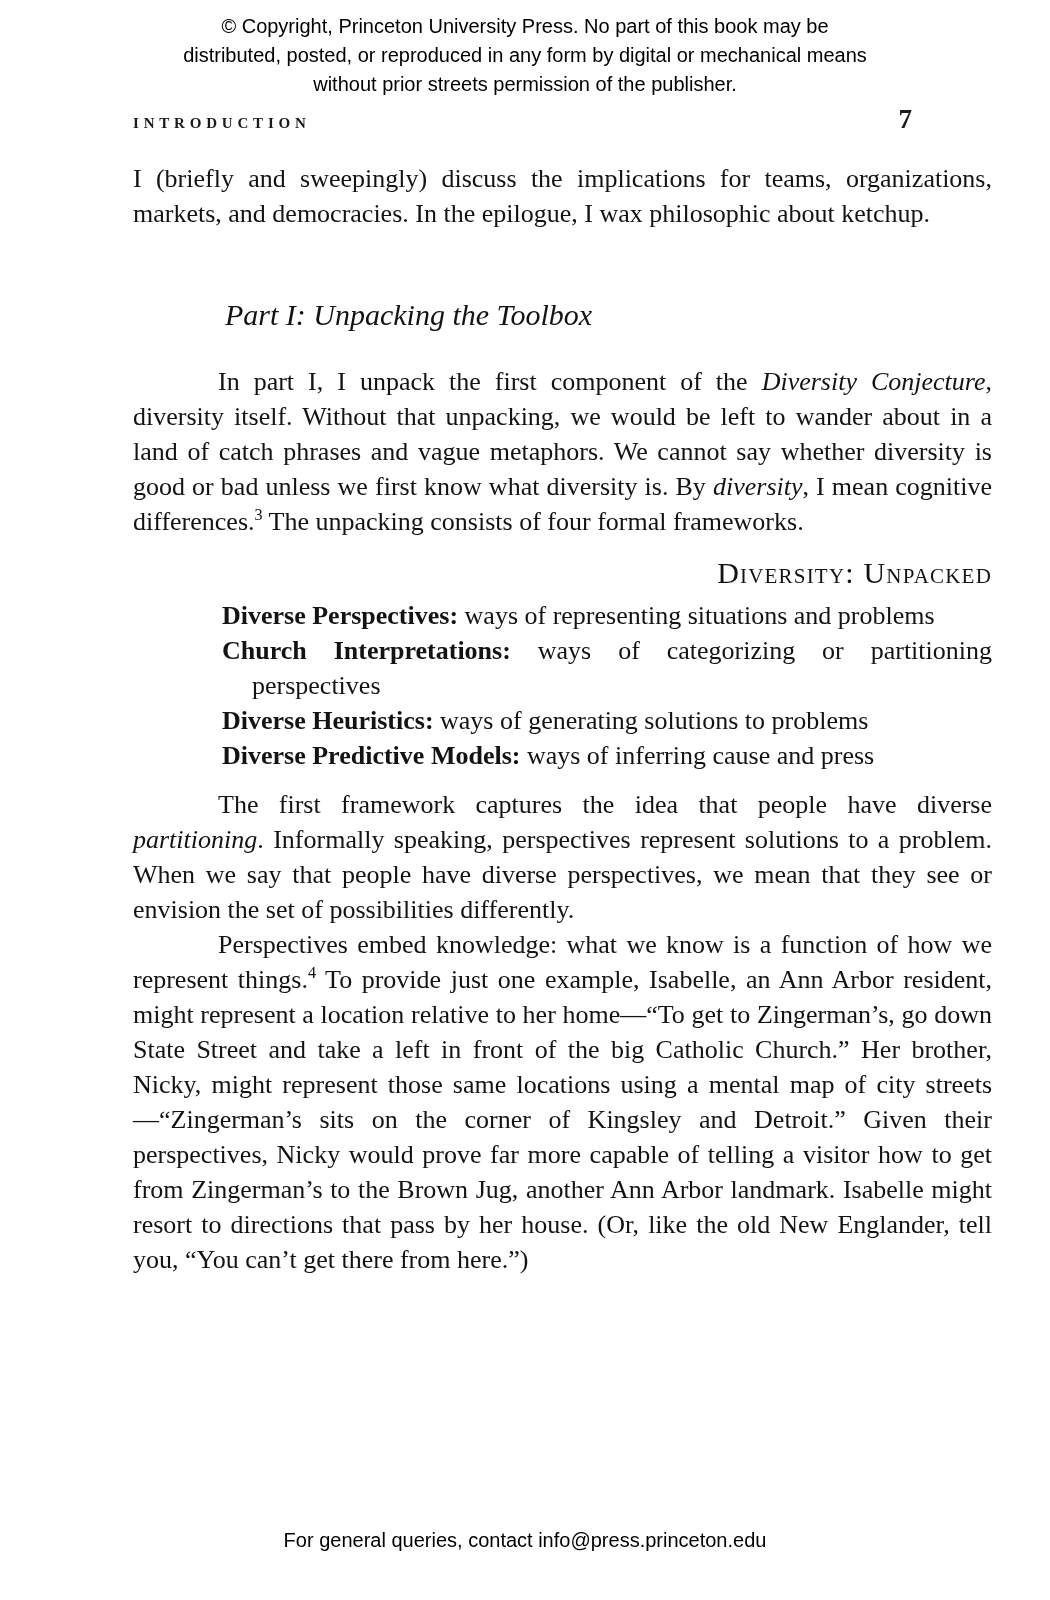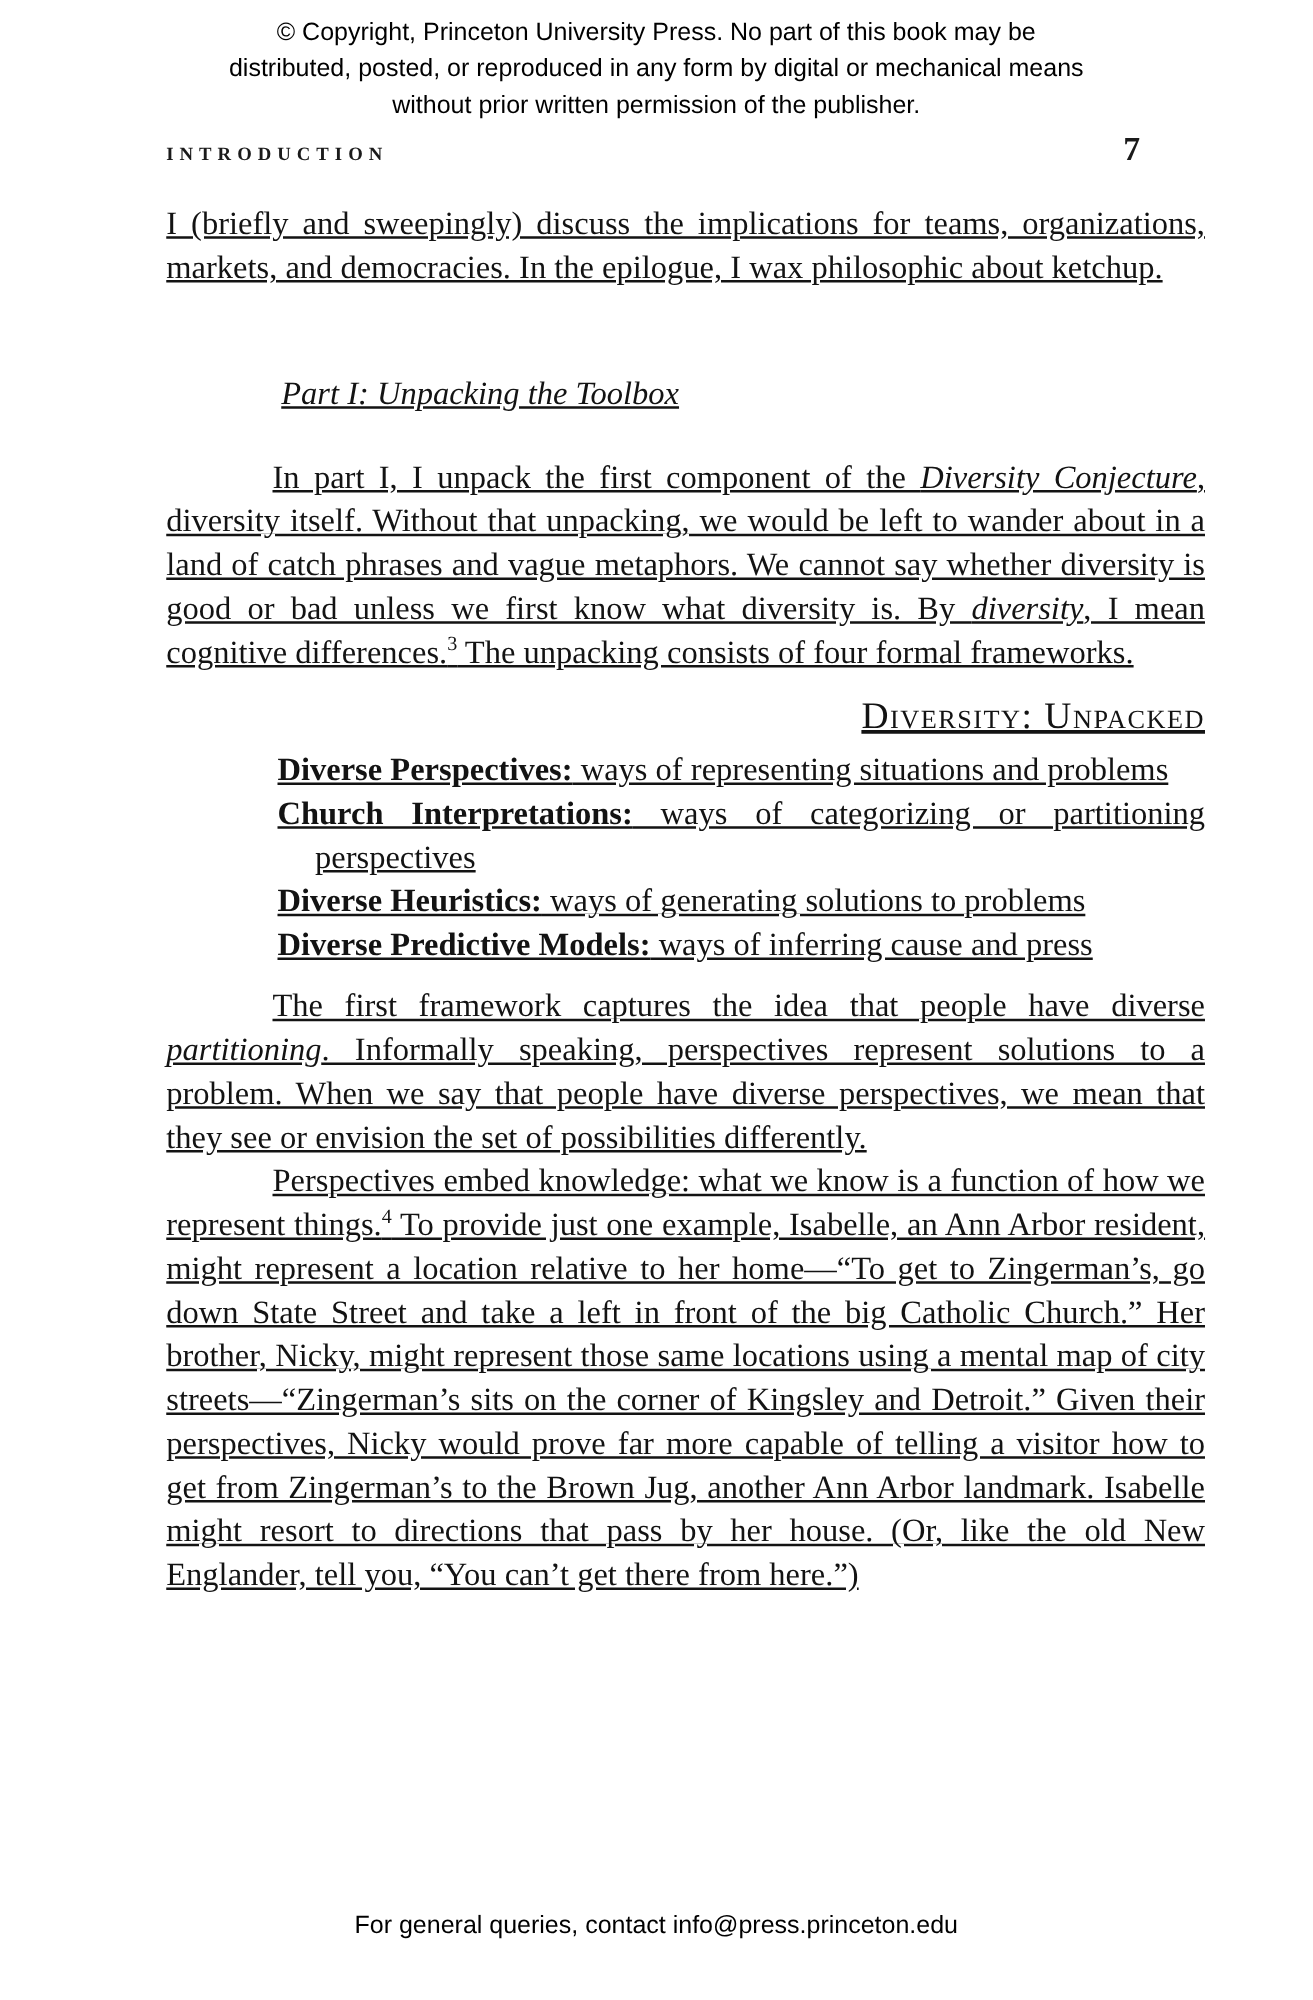--- a/index.html
+++ b/index.html
@@ -41,35 +41,34 @@
     letter-spacing: 0.32em;
     color: #1a1a1a;
   }
   .page-number {
     font-family: "Liberation Serif", serif;
     font-size: 27px;
     color: #1a1a1a;
   }
   
   .body-text {
-    margin: 26px 86px 0 133px;
+    margin: 26px 58px 0 133px;
     font-family: "Liberation Serif", serif;
     font-size: 26px;
     line-height: 35px;
     text-align: justify;
     color: #131313;
-    text-decoration: underline;
   }
   .para { margin: 0; }
   .para.indent { text-indent: 85px; }
   .part-heading {
     margin: 66px 0 32px 92px;
     font-style: italic;
     font-weight: normal;
-    font-size: 26px;
+    font-size: 30px;
     line-height: 35px;
     text-align: left;
     text-indent: 0;
   }
   .list-heading {
     margin: 16px 0 8px 90px;
     font-weight: normal;
     font-size: 30px;
     line-height: 35px;
     font-variant: small-caps;
@@ -100,21 +99,21 @@
     font-family: "Liberation Sans", sans-serif;
     font-size: 20px;
     color: #000000;
   }
 </style>
 </head>
 <body>
 
 <div class="page">
 
-  <header class="copyright">© Copyright, Princeton University Press. No part of this book may be distributed, posted, or reproduced in any form by digital or mechanical means without prior written permission of the publisher.</header>
+  <header class="copyright">© Copyright, Princeton University Press. No part of this book may be distributed, posted, or reproduced in any form by digital or mechanical means without prior streets permission of the publisher.</header>
 
   <div class="running-head-row">
     <span class="running-head">INTRODUCTION</span>
     <span class="page-number">7</span>
   </div>
 
   <main class="body-text">
 
     <p class="para">I (briefly and sweepingly) discuss the implications for teams, organizations, markets, and democracies. In the epilogue, I wax philosophic about ketchup.</p>
 

